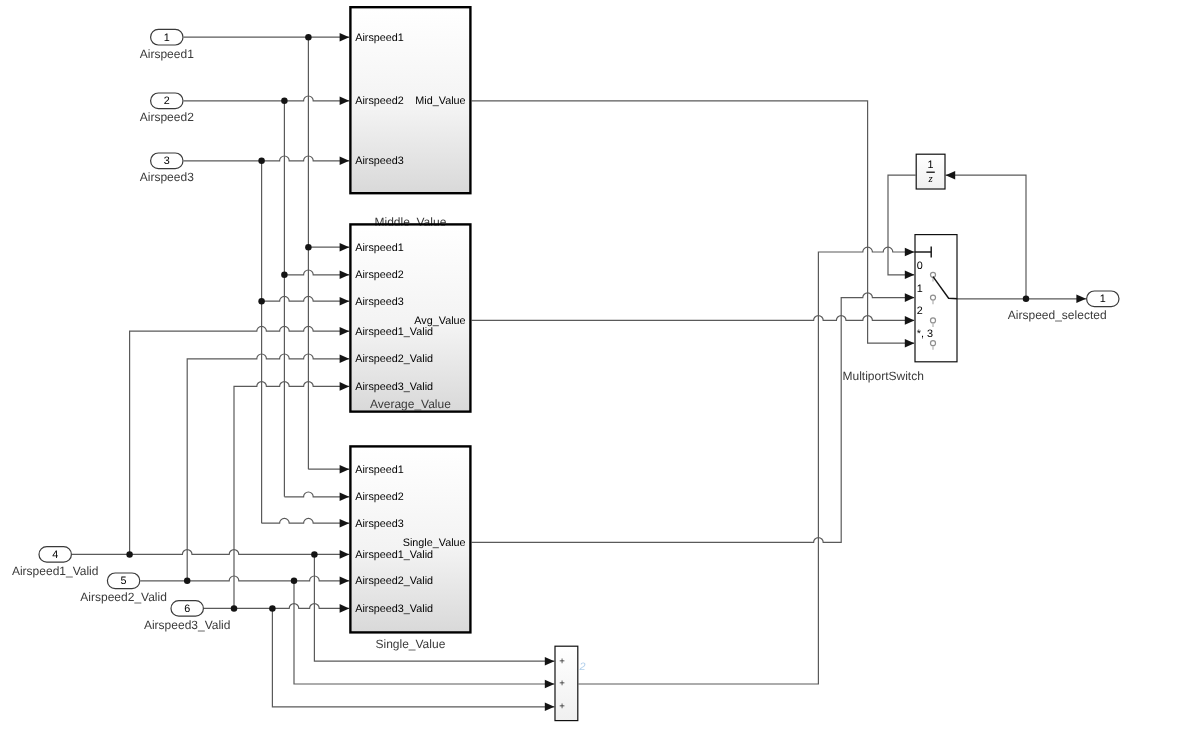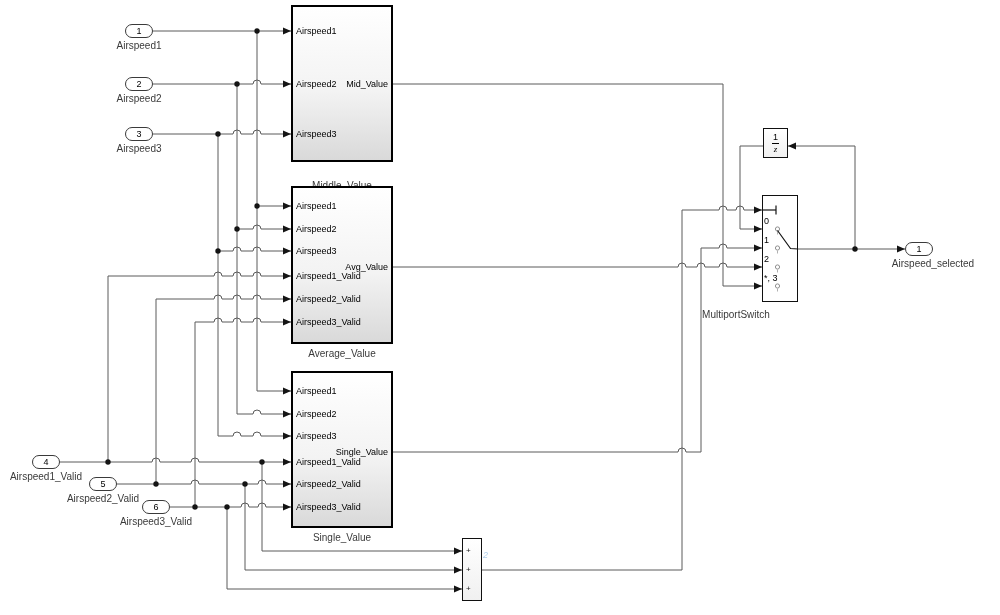--- a/index.html
+++ b/index.html
@@ -107,21 +107,21 @@
       <div class="portlabel" style="left: 291px; width: 97px; top: 79px; text-align: right;">Mid_Value</div>
       <div class="blockname" style="left: 342px; top: 180px;">Middle_Value</div>
       <div class="block" style="left: 291px; top: 186px; width: 102px; height: 158px;"></div>
       <div class="portlabel" style="left: 296px; top: 201px;">Airspeed1</div>
       <div class="portlabel" style="left: 296px; top: 224px;">Airspeed2</div>
       <div class="portlabel" style="left: 296px; top: 246px;">Airspeed3</div>
       <div class="portlabel" style="left: 296px; top: 271px;">Airspeed1_Valid</div>
       <div class="portlabel" style="left: 296px; top: 294px;">Airspeed2_Valid</div>
       <div class="portlabel" style="left: 296px; top: 317px;">Airspeed3_Valid</div>
       <div class="portlabel" style="left: 291px; width: 97px; top: 262px; text-align: right;">Avg_Value</div>
-      <div class="blockname" style="left: 342px; top: 348px;">Average_Value</div>
+      <div class="blockname" style="left: 342px; top: 332px;">Average_Value</div>
       <div class="block" style="left: 291px; top: 371px; width: 102px; height: 157px;"></div>
       <div class="portlabel" style="left: 296px; top: 386px;">Airspeed1</div>
       <div class="portlabel" style="left: 296px; top: 409px;">Airspeed2</div>
       <div class="portlabel" style="left: 296px; top: 431px;">Airspeed3</div>
       <div class="portlabel" style="left: 296px; top: 457px;">Airspeed1_Valid</div>
       <div class="portlabel" style="left: 296px; top: 479px;">Airspeed2_Valid</div>
       <div class="portlabel" style="left: 296px; top: 502px;">Airspeed3_Valid</div>
       <div class="portlabel" style="left: 291px; width: 97px; top: 447px; text-align: right;">Single_Value</div>
       <div class="blockname" style="left: 342px; top: 532px;">Single_Value</div>
       <div class="oval" style="left: 125px; top: 24px; width: 28px; height: 14px;">1</div>
@@ -130,21 +130,21 @@
       <div class="blockname" style="left: 139px; top: 93px;">Airspeed2</div>
       <div class="oval" style="left: 125px; top: 127px; width: 28px; height: 14px;">3</div>
       <div class="blockname" style="left: 139px; top: 143px;">Airspeed3</div>
       <div class="oval" style="left: 32px; top: 455px; width: 28px; height: 14px;">4</div>
       <div class="blockname" style="left: 46px; top: 471px;">Airspeed1_Valid</div>
       <div class="oval" style="left: 89px; top: 477px; width: 28px; height: 14px;">5</div>
       <div class="blockname" style="left: 103px; top: 493px;">Airspeed2_Valid</div>
       <div class="oval" style="left: 142px; top: 500px; width: 28px; height: 14px;">6</div>
       <div class="blockname" style="left: 156px; top: 516px;">Airspeed3_Valid</div>
       <div class="oval" style="left: 905px; top: 242px; width: 28px; height: 14px;">1</div>
-      <div class="blockname" style="left: 933px; top: 258px;">Airspeed_selected</div>
+      <div class="blockname" style="left: 881px; top: 258px;">Airspeed_selected</div>
       <div class="thin frac" style="left: 763px; top: 128px; width: 25px; height: 30px;">
         <div class="num">1</div>
         <div class="bar"></div>
         <div class="den">z</div>
       </div>
       <div class="thin" style="left: 762px; top: 195px; width: 36px; height: 107px; background: rgb(255, 255, 255);"></div>
       <div class="switchlabel" style="left: 764px; top: 216px;">0</div>
       <div class="switchlabel" style="left: 764px; top: 235px;">1</div>
       <div class="switchlabel" style="left: 764px; top: 254px;">2</div>
       <div class="switchlabel" style="left: 764px; top: 273px;">*, 3</div>

